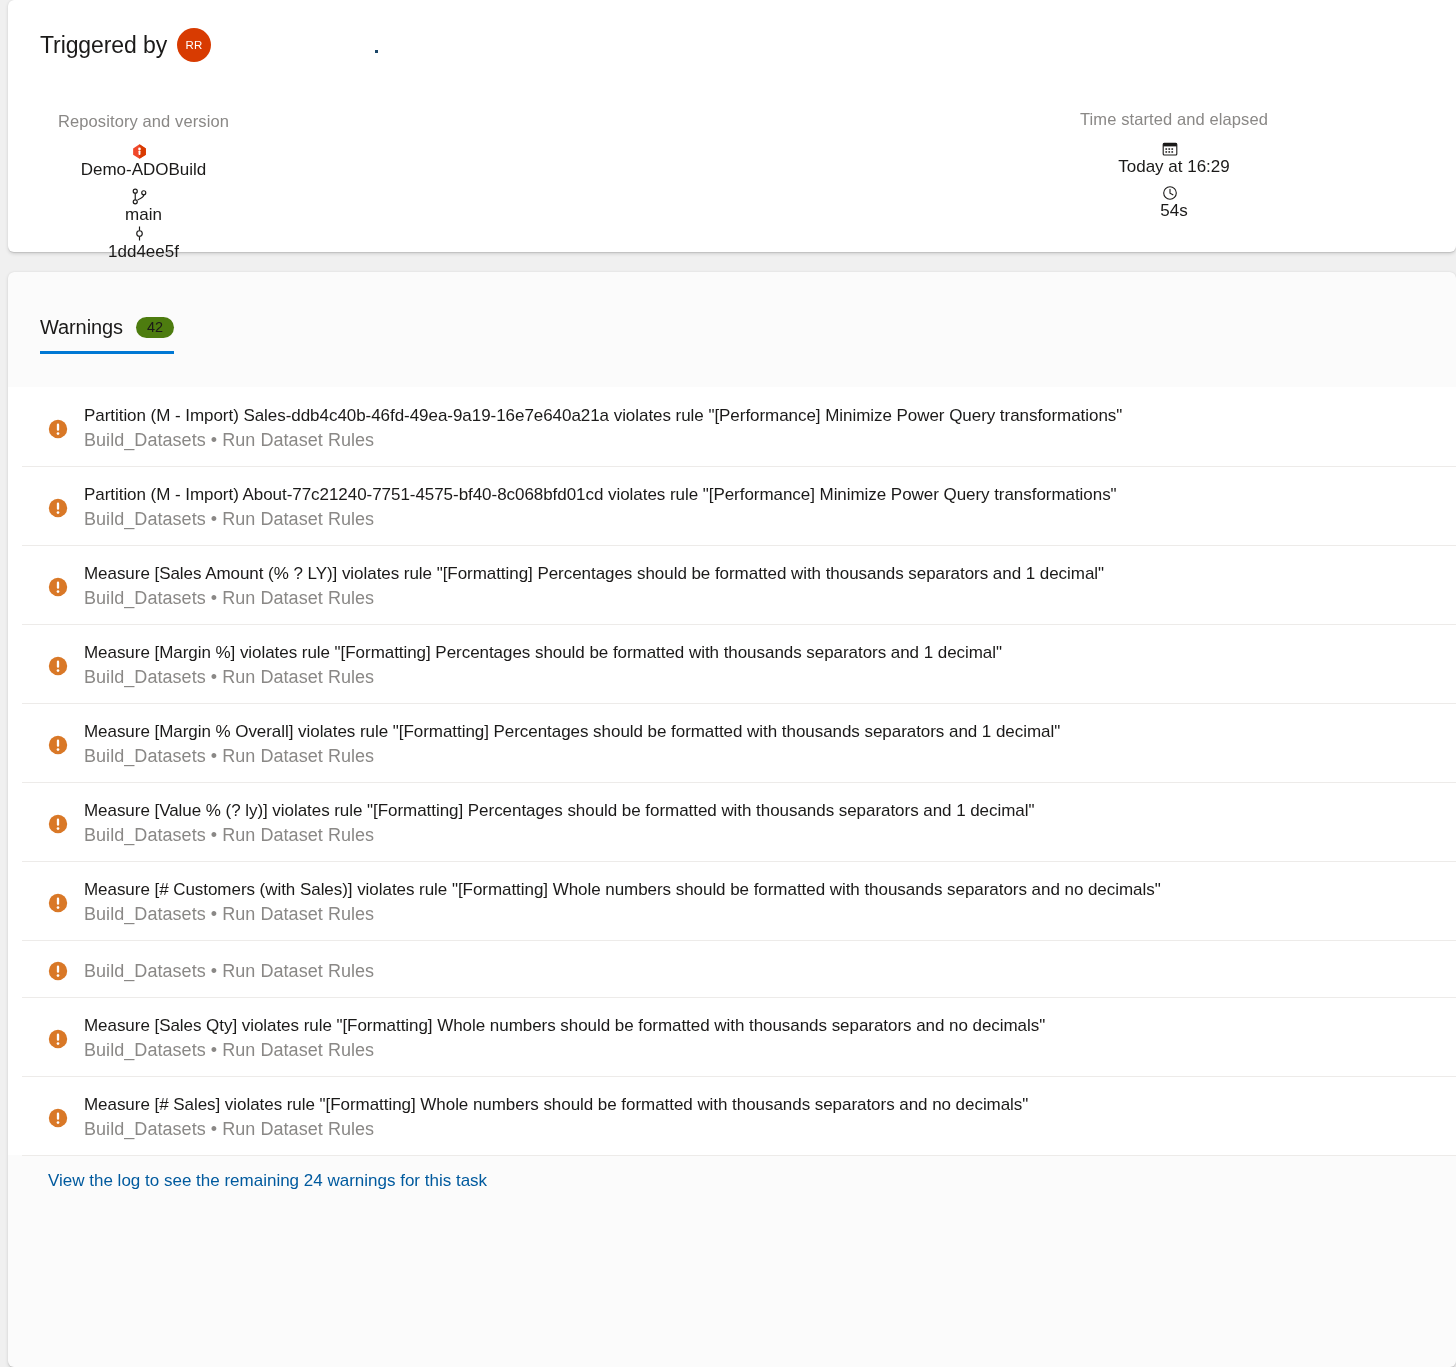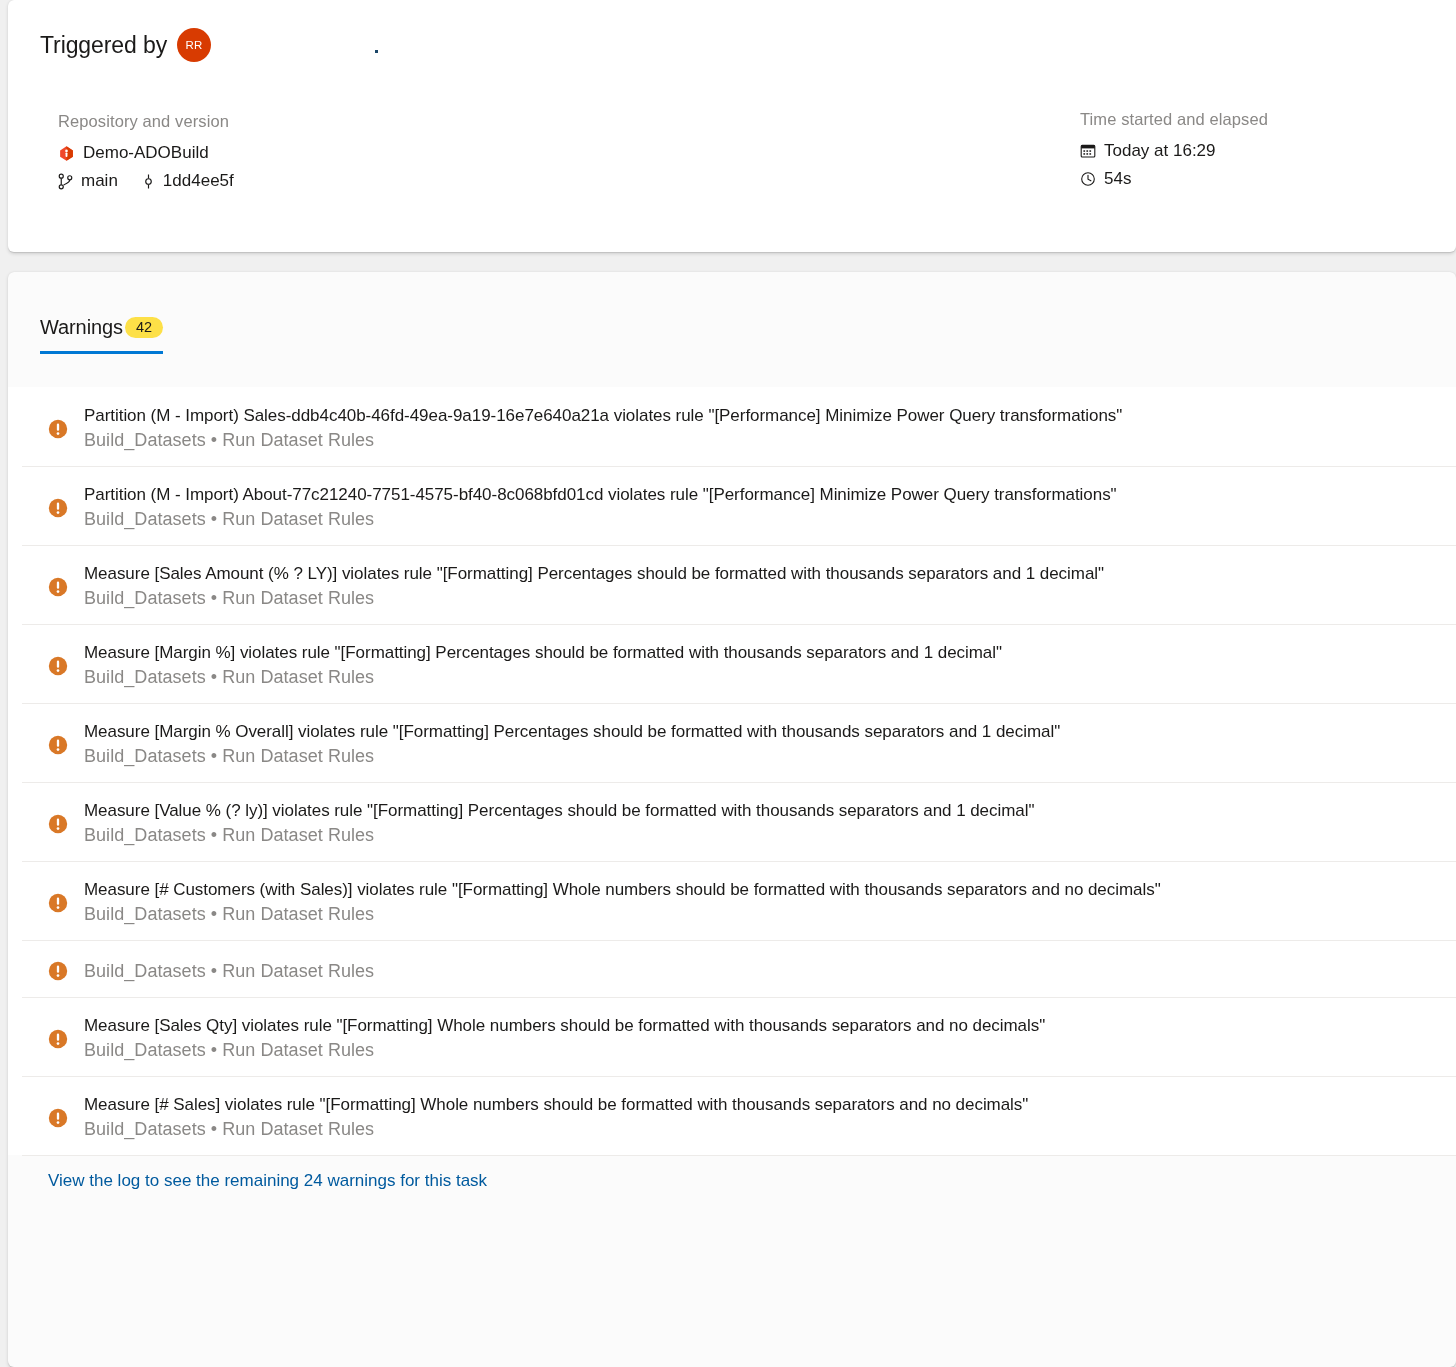--- a/index.html
+++ b/index.html
@@ -90,20 +90,21 @@
     letter-spacing: 0.1px;
   }
 
   .meta-line {
     display: flex;
     align-items: center;
     font-size: 17px;
     color: #1b1a19;
     margin-bottom: 8px;
     white-space: nowrap;
+    flex-direction: column;
   }
 
   .meta-line .mi { margin-right: 8px; display: inline-flex; align-items: center; }
   .meta-line .gap { display: inline-block; width: 24px; }
 
   .ico { display: inline-block; vertical-align: middle; }
 
   
   #warnings-card {
     left: 8px;
@@ -118,34 +119,34 @@
   .tabs {
     position: absolute;
     left: 32px;
     top: 44px;
     display: flex;
   }
 
   .tab {
     display: flex;
     align-items: center;
-    gap: 2px;
+    gap: 13px;
     padding-bottom: 12px;
     border-bottom: 3px solid #0078d4;
     cursor: pointer;
   }
 
   .tab-label {
     font-size: 20px;
     color: #1b1a19;
     letter-spacing: -0.1px;
   }
 
   .tab-count {
-    background: #fde047;
+    background: #4d7c0f;
     color: #1b1a19;
     font-size: 14.5px;
     border-radius: 11px;
     padding: 3px 11px 4px 11px;
     line-height: 1;
   }
 
   .list {
     position: absolute;
     left: 0;

